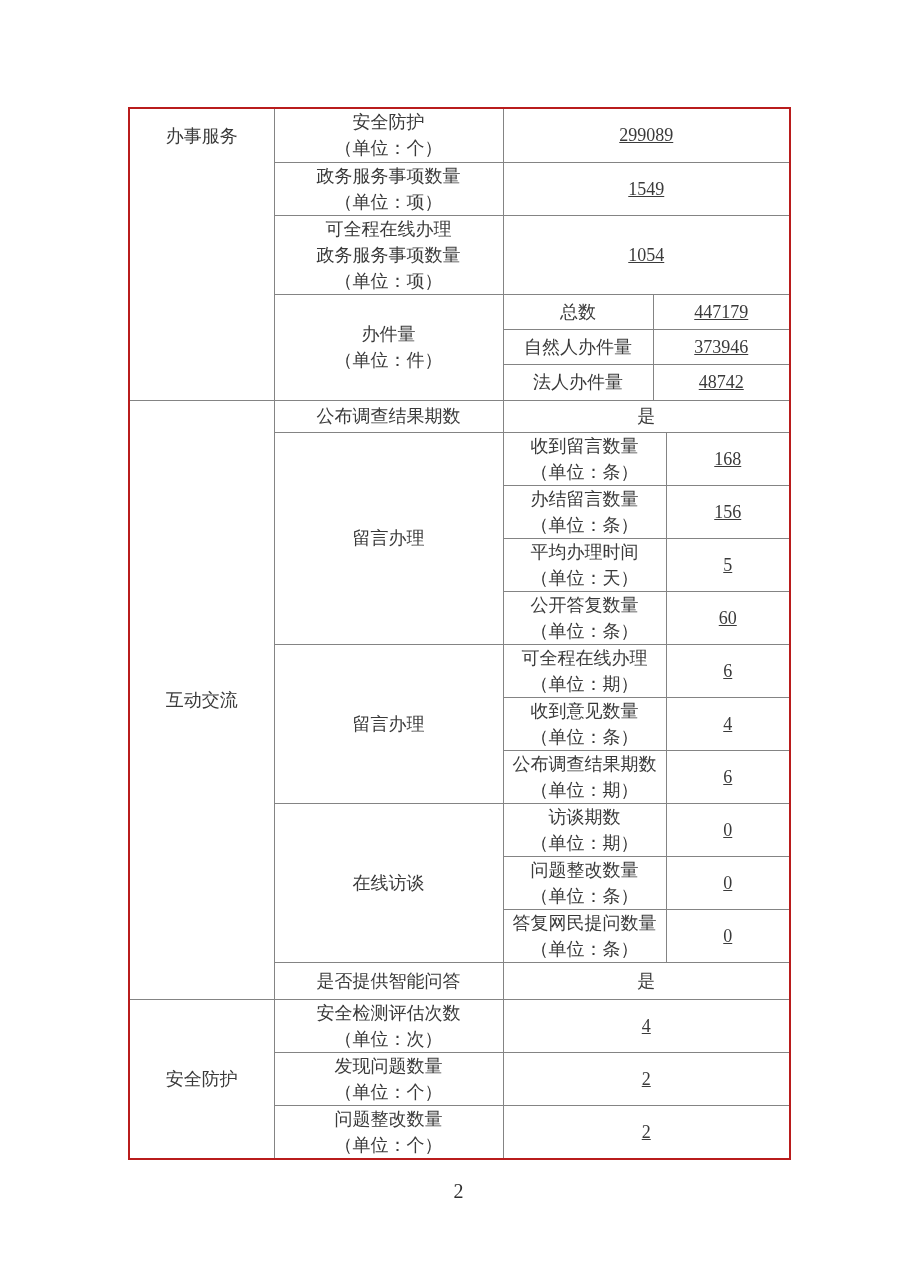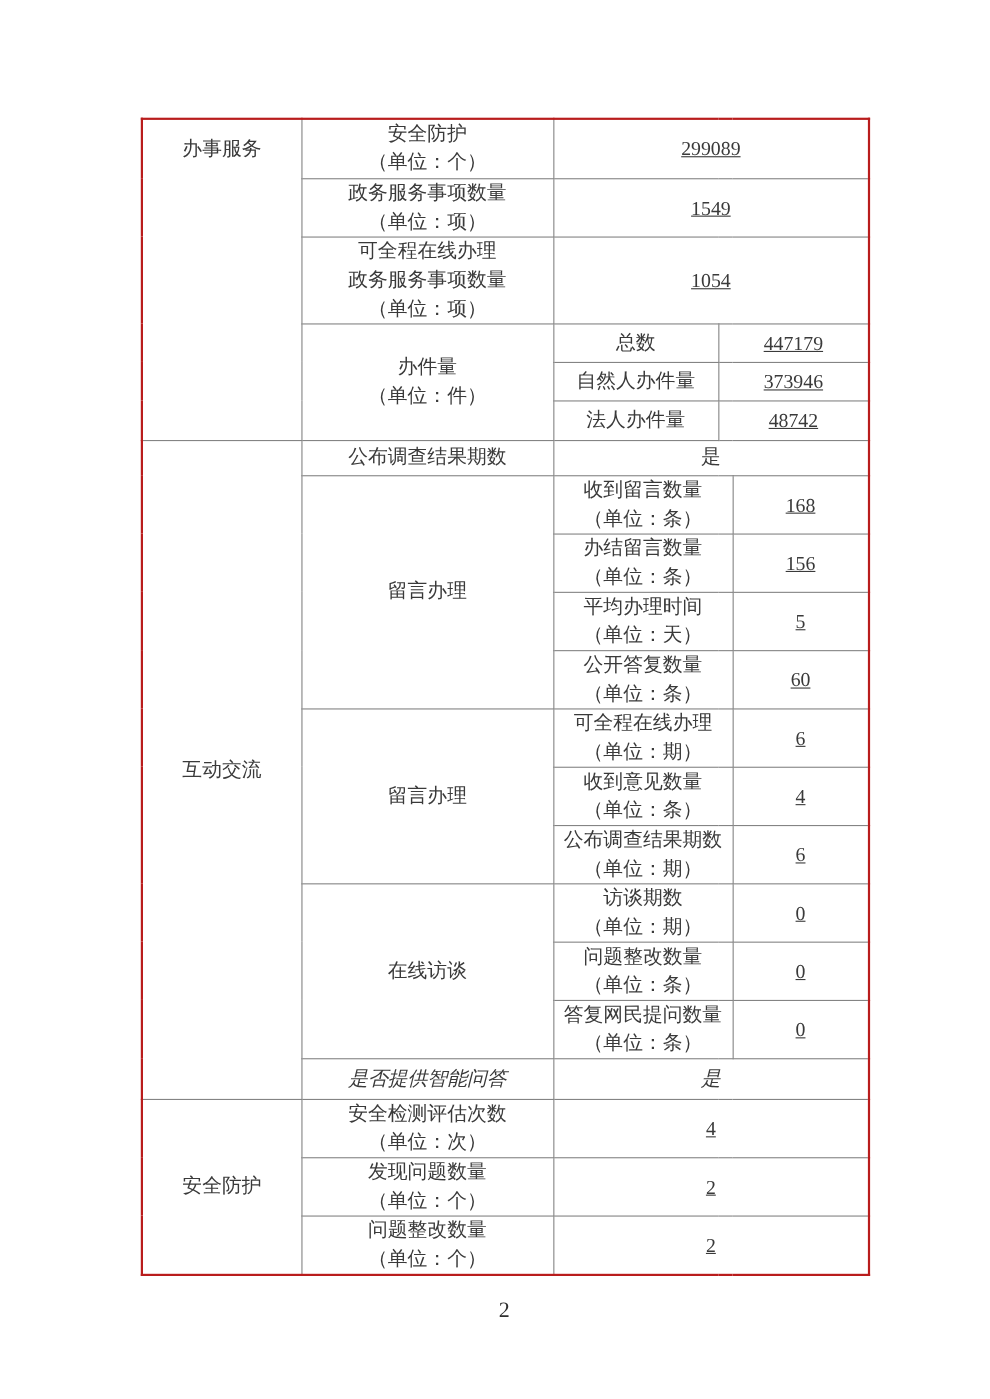--- a/index.html
+++ b/index.html
@@ -44,21 +44,21 @@
     vertical-align: top !important;
     padding-top: 14px !important;
   }
   
   tr.h54 { height: 54px; }
   tr.h52 { height: 52px; }
   tr.h79 { height: 79px; }
   tr.h35 { height: 35px; }
   tr.h36 { height: 36px; }
   tr.h32 { height: 32px; }
-  tr.h37 { height: 37px; font-style: italic; }
+  tr.h37 { height: 37px; }
   tr.h53 { height: 53px; }
   tr.h55 { height: 40px; padding-left: 20px; }
   .page-num {
     position: absolute;
     left: 128px;
     top: 1180px;
     width: 661px;
     text-align: center;
     font-size: 20px;
     font-family: "Liberation Serif", "DejaVu Serif", serif;

